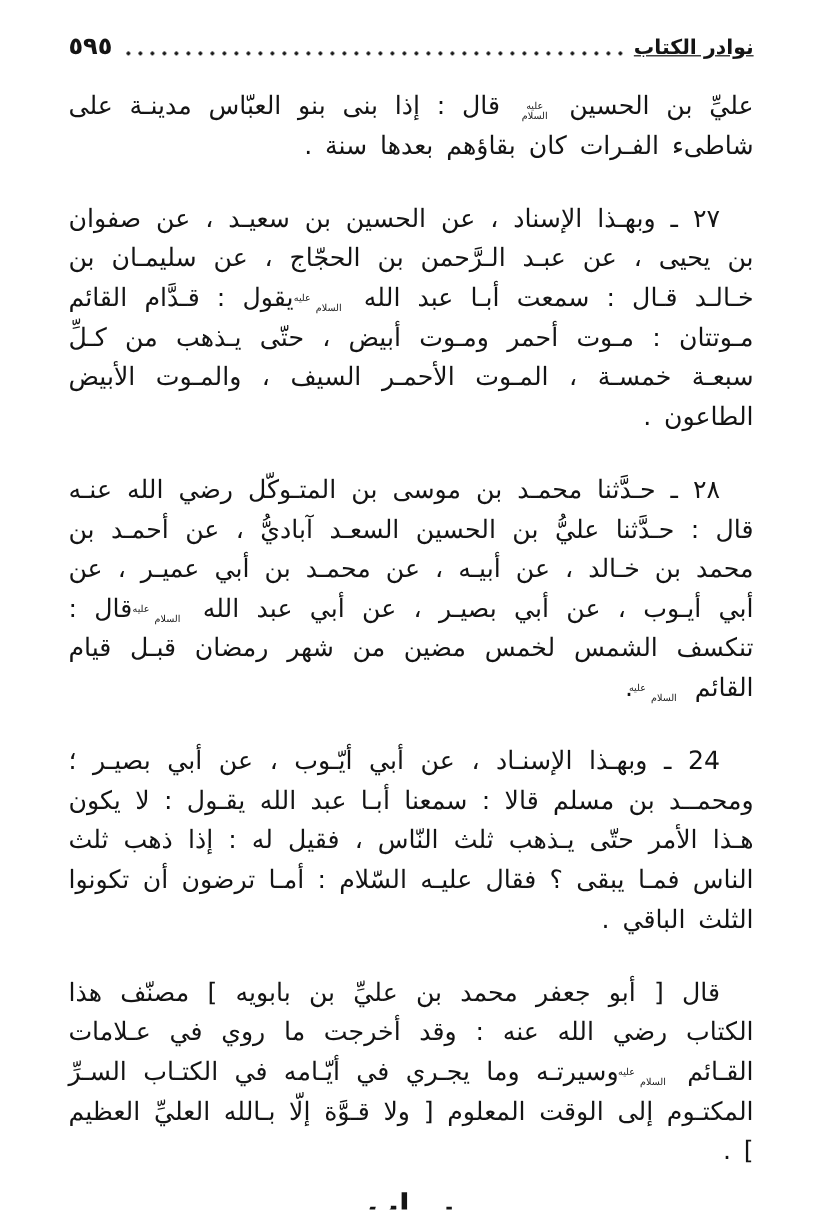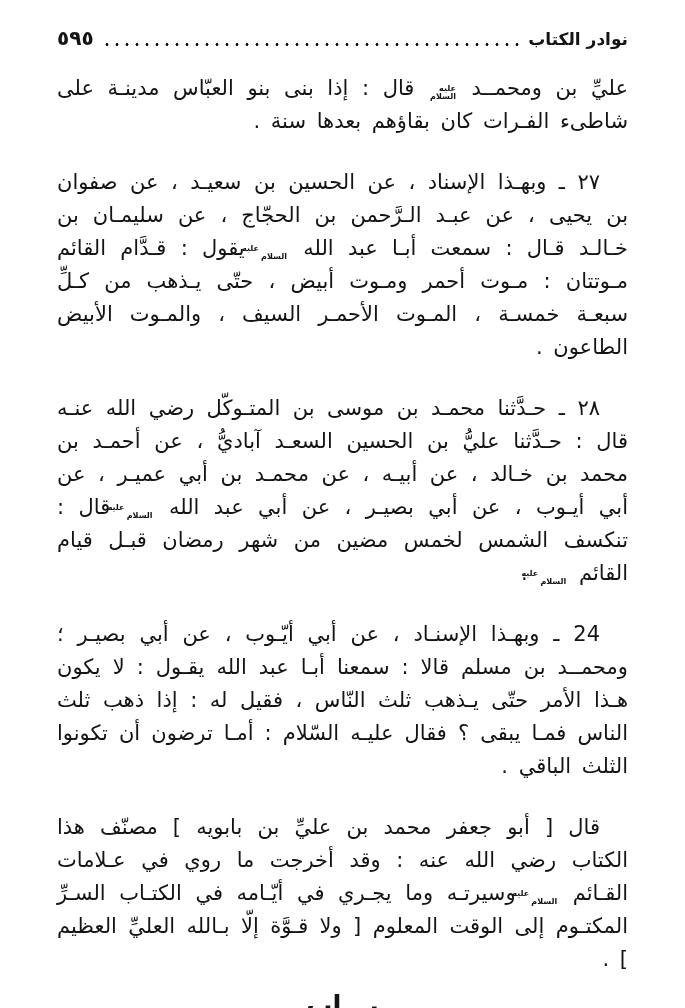--- a/index.html
+++ b/index.html
@@ -7,61 +7,61 @@
     width:685px;height:1008px;overflow:hidden;
     font-family:"DejaVu Sans",sans-serif;color:#141414;
   }
   .page{position:relative;width:685px;height:1008px;direction:rtl;}
   
   .header{
     position:absolute;top:26px;right:57px;left:57px;
     display:flex;align-items:baseline;
     font-size:17px;font-weight:bold;
   }
-  .h-title{white-space:nowrap;}
+  .h-title{white-space:nowrap;text-decoration:underline;}
   .h-num{white-space:nowrap;font-size:20px;}
   .leader{
     flex:1;height:9px;align-self:flex-end;margin:0 8px 3px 8px;
     background-image:radial-gradient(circle,#1a1a1a 1.3px,transparent 1.7px);
     background-size:10px 5px;background-repeat:repeat-x;background-position:0 100%;
   }
   
   .content{position:absolute;top:72px;right:57px;left:57px;}
   .para{
     margin:0 0 12px 0;
     font-size:21px;line-height:33px;
     text-align:justify;text-justify:inter-word;
     word-spacing:4px;
   }
   .para.indent{text-indent:28px;margin-top:28px;}
   .hon{
     display:inline-block;width:26px;margin:0 2px;
-    font-size:8px;line-height:8px;font-weight:bold;
-    vertical-align:-4px;white-space:normal;
+    font-size:8px;line-height:8px;font-weight:normal;
+    text-align:center;vertical-align:-4px;white-space:normal;
   }
   
   .section{text-align:center;margin:14px 0 16px 0;}
   .sec-num{font-size:19px;font-weight:bold;margin-bottom:15px;}
   .sec-bab{font-size:26px;font-weight:bold;margin-bottom:16px;}
   .sec-title{font-size:22px;font-weight:bold;}
 </style>
 </head>
 <body>
 
 <div class="page">
 
   <div class="header">
     <span class="h-title">نوادر الكتاب</span>
     <span class="leader"></span>
     <span class="h-num">٥٩٥</span>
   </div>
 
   <div class="content">
 
-    <p class="para"><span>عليِّ بن ومحمــد </span><span class="hon">عليه السلام</span><span> قال : إذا بنى بنو العبّاس مدينـة على شاطىء الفـرات كان بقاؤهم بعدها سنة .</span></p>
+    <p class="para"><span>عليِّ بن الحسين </span><span class="hon">عليه السلام</span><span> قال : إذا بنى بنو العبّاس مدينـة على شاطىء الفـرات كان بقاؤهم بعدها سنة .</span></p>
 
     <p class="para indent"><span>٢٧ ـ وبهـذا الإسناد ، عن الحسين بن سعيـد ، عن صفوان بن يحيى ، عن عبـد الـرَّحمن بن الحجّاج ، عن سليمـان بن خـالـد قـال : سمعت أبـا عبد الله </span><span class="hon">عليه السلام</span><span> يقول : قـدَّام القائم مـوتتان : مـوت أحمر ومـوت أبيض ، حتّى يـذهب من كـلِّ سبعـة خمسـة ، المـوت الأحمـر السيف ، والمـوت الأبيض الطاعون .</span></p>
 
     <p class="para indent"><span>٢٨ ـ حـدَّثنا محمـد بن موسى بن المتـوكّل رضي الله عنـه قال : حـدَّثنا عليُّ بن الحسين السعـد آباديُّ ، عن أحمـد بن محمد بن خـالد ، عن أبيـه ، عن محمـد بن أبي عميـر ، عن أبي أيـوب ، عن أبي بصيـر ، عن أبي عبد الله </span><span class="hon">عليه السلام</span><span> قال : تنكسف الشمس لخمس مضين من شهر رمضان قبـل قيام القائم </span><span class="hon">عليه السلام</span><span> .</span></p>
 
     <p class="para indent"><span>24 ـ وبهـذا الإسنـاد ، عن أبي أيّـوب ، عن أبي بصيـر ؛ ومحمــد بن مسلم قالا : سمعنا أبـا عبد الله يقـول : لا يكون هـذا الأمر حتّى يـذهب ثلث النّاس ، فقيل له : إذا ذهب ثلث الناس فمـا يبقى ؟ فقال عليـه السّلام : أمـا ترضون أن تكونوا الثلث الباقي .</span></p>
 
     <p class="para indent"><span>قال [ أبو جعفر محمد بن عليِّ بن بابويه ] مصنّف هذا الكتاب رضي الله عنه : وقد أخرجت ما روي في عـلامات القـائم </span><span class="hon">عليه السلام</span><span> وسيرتـه وما يجـري في أيّـامه في الكتـاب السـرِّ المكتـوم إلى الوقت المعلوم [ ولا قـوَّة إلّا بـالله العليِّ العظيم ] .</span></p>
 
     <div class="section">

